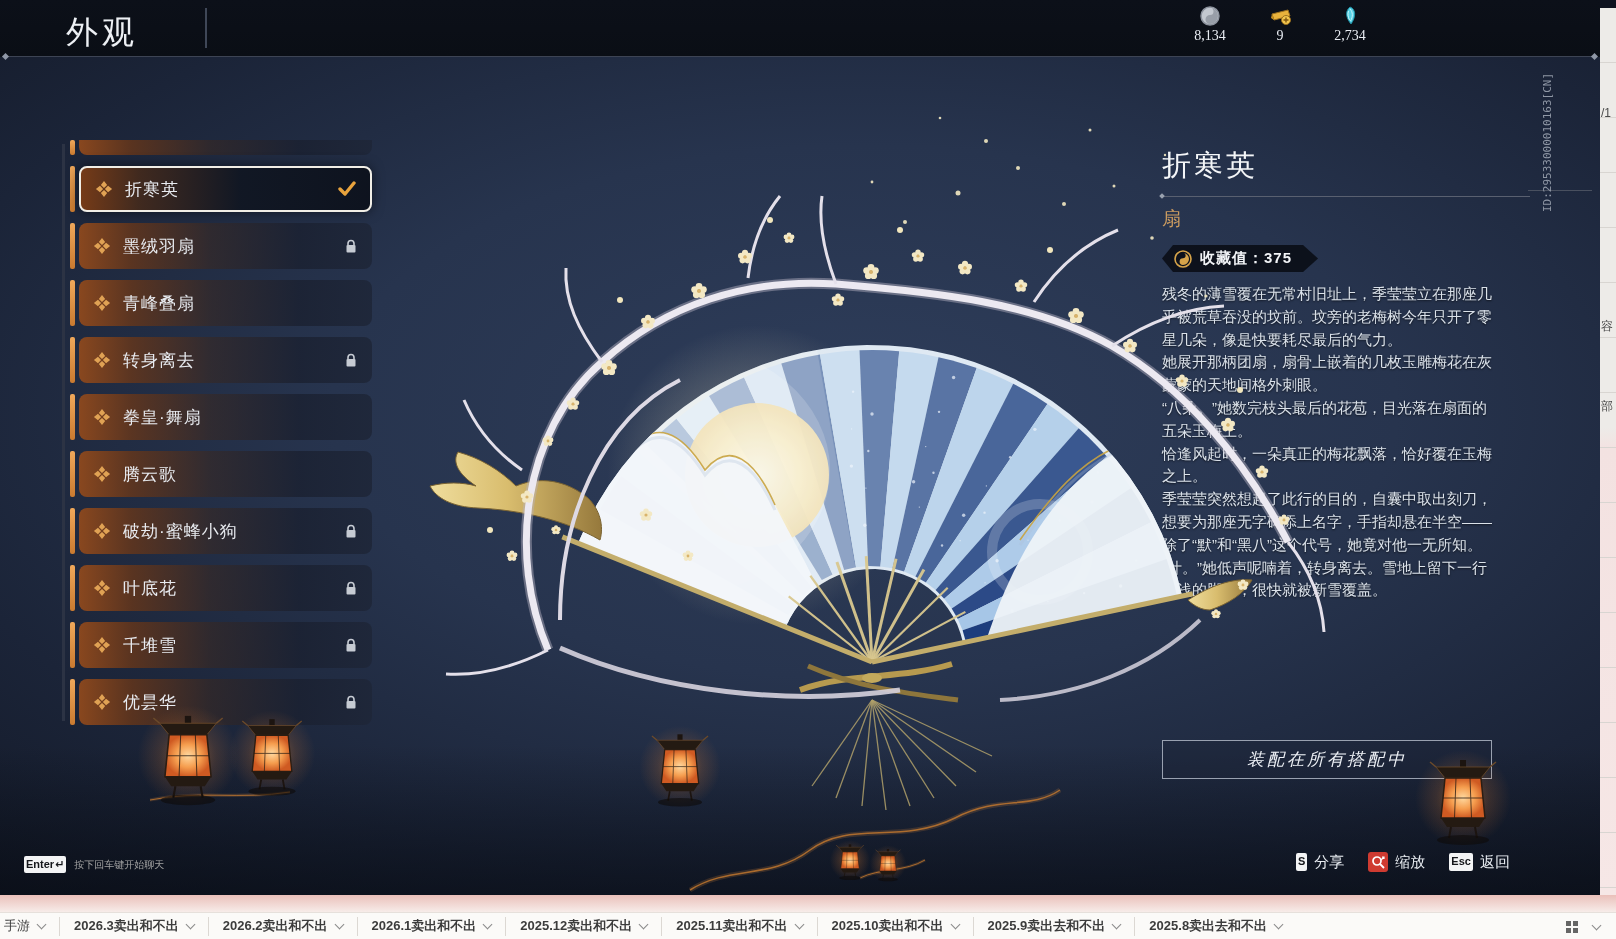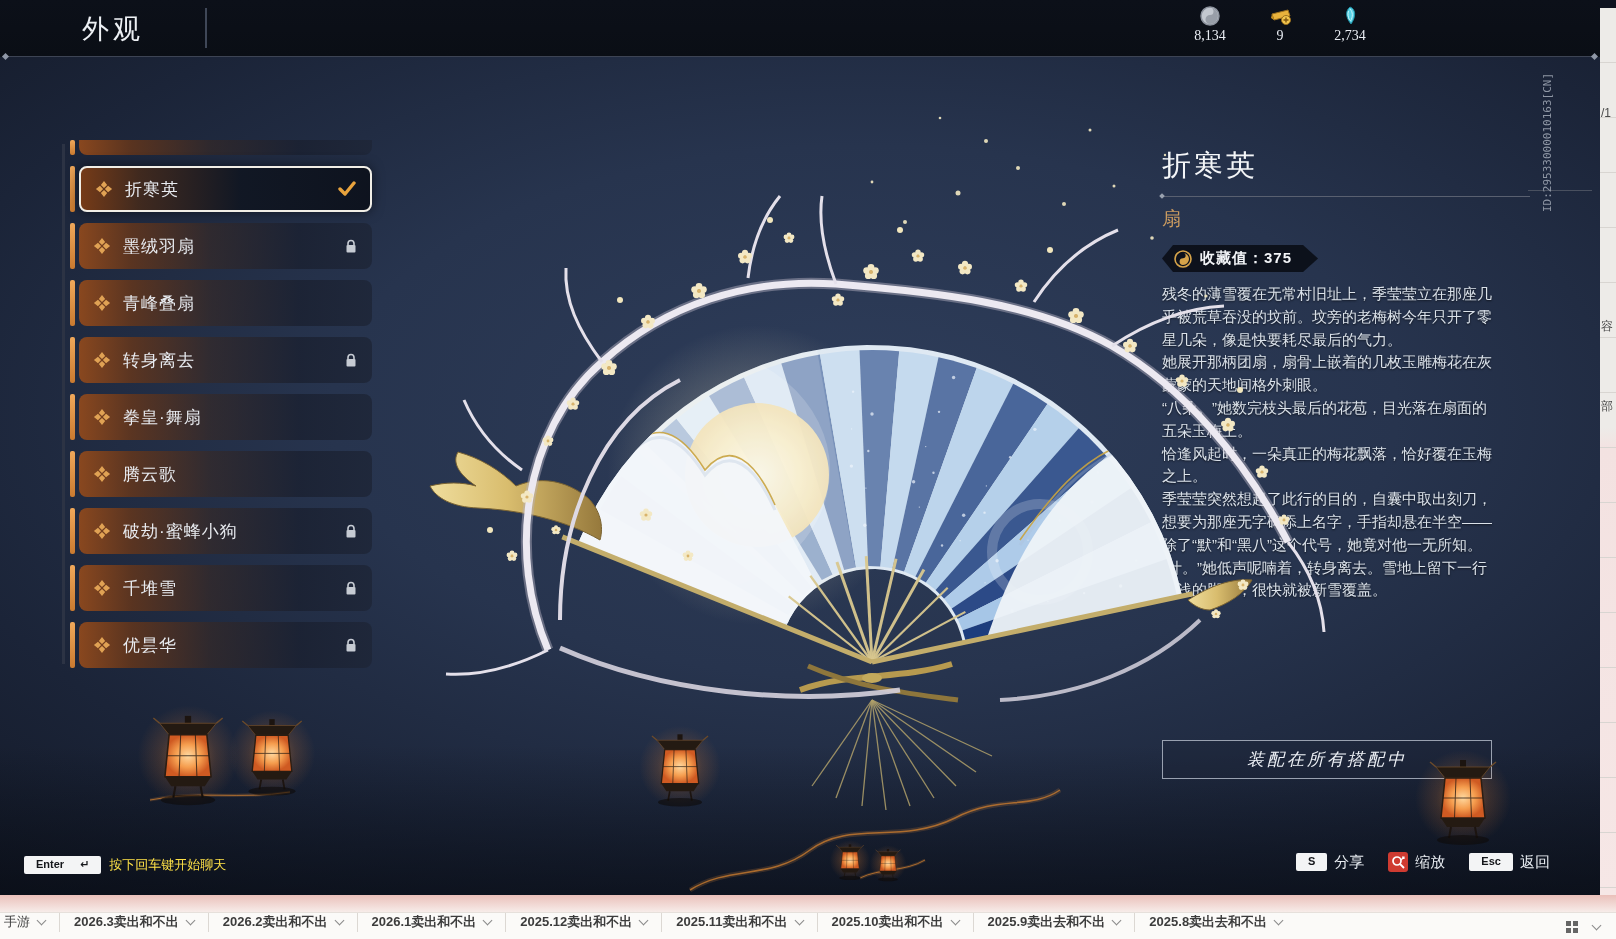--- a/index.html
+++ b/index.html
@@ -6,21 +6,21 @@
   body{width:1616px;height:939px;overflow:hidden;position:relative;background:#0f1320;
        font-family:"Liberation Sans","DejaVu Sans",sans-serif;}
   
   .game{position:absolute;left:0;top:0;width:1600px;height:895px;overflow:hidden;
     background:radial-gradient(95% 85% at 54% 46%, #2e3d5a 0%, #27344e 35%, #1b2438 63%, #131927 86%, #0e1220 100%);}
   .game::after{content:'';position:absolute;left:0;bottom:0;width:100%;height:150px;
     background:linear-gradient(rgba(0,0,0,0), rgba(4,7,13,.55));}
   
   .topbar{position:absolute;left:0;top:0;width:1600px;height:57px;z-index:30;
     background:linear-gradient(#0c1019,#0a0e15);}
-  .appTitle{position:absolute;left:66px;top:11px;font-size:27px;color:#edf0f4;letter-spacing:4px;margin-left:16px;}
+  .appTitle{position:absolute;left:66px;top:11px;font-size:32px;color:#edf0f4;letter-spacing:4px;}
   .tdiv{position:absolute;left:205px;top:8px;width:2px;height:40px;background:#3f4757;}
   .topline{position:absolute;left:5px;top:56px;width:1590px;height:1px;background:#3d4454;}
   .topline::before,.topline::after{content:'';position:absolute;top:-2px;width:5px;height:5px;background:#8f97a6;transform:rotate(45deg);}
   .topline::before{left:-2px}.topline::after{right:-2px}
   .currencies{position:absolute;left:1182px;top:5px;display:flex;gap:14px;}
   .cur{width:56px;display:flex;flex-direction:column;align-items:center;gap:1px;cursor:pointer;}
   .cur .val{color:#e8ecf2;font-size:14px;font-family:Liberation Serif, serif;}
   
   .sidebar{position:absolute;left:62px;top:140px;width:310px;z-index:5;}
   .strack{position:absolute;left:0;top:4px;bottom:4px;width:3px;background:#2c3344;}
@@ -54,30 +54,30 @@
   
   .gameid{position:absolute;left:1472px;top:136px;width:150px;text-align:center;transform:rotate(-90deg);
     color:#8f97a5;font-size:11px;font-family:"DejaVu Sans Mono",monospace;z-index:8;}
   .tickline{position:absolute;left:1528px;top:190px;width:64px;height:1px;background:#49505f;z-index:7;}
   .estrip{position:absolute;left:1600px;top:8px;width:16px;height:887px;z-index:40;
     background-image:repeating-linear-gradient(to bottom, rgba(0,0,0,0) 0 54px, #d8d5d1 54px 55px),
       linear-gradient(#edebe8 0, #edebe8 420px, #f3e2e1 440px, #f6e7e6 100%);}
   .estrip span{position:absolute;left:1px;font-size:12px;color:#4a4a4a;}
   
   .chathint{position:absolute;left:24px;top:856px;display:flex;align-items:center;gap:8px;z-index:20;}
-  .key{background:#f3f4f5;color:#14161a;font-size:11px;font-weight:bold;padding:2px 12px;border-radius:2px;line-height:1.2;display:inline-flex;align-items:flex-start;gap:16px;}
-  .hinttext{color:#fde047;font-size:13px;}
+  .key{background:#f3f4f5;color:#14161a;font-size:11px;font-weight:bold;padding:2px 2px;border-radius:2px;line-height:1.2;display:inline-flex;align-items:flex-start;gap:1px;}
+  .hinttext{color:#a3a3a3;font-size:10px;}
   .brbtns{position:absolute;left:1296px;top:852px;display:flex;align-items:center;gap:24px;z-index:20;}
   .bgroup{display:flex;align-items:center;gap:7px;color:#e9edf2;font-size:15px;cursor:pointer;}
   .zoomicon{width:20px;height:20px;border-radius:3px;background:#cf3b31;display:flex;align-items:center;justify-content:center;}
   
   .pinkband{position:absolute;left:0;top:895px;width:1616px;height:17px;z-index:50;
     background:linear-gradient(#eac0ba,#f7ece9);}
   .tabbar{position:absolute;left:0;top:912px;width:1616px;height:27px;background:#fbfaf8;z-index:50;
-    display:flex;color:#3c3c3c;font-size:13px;border-top:1px solid #e6e0db;}
+    display:flex;align-items:center;color:#3c3c3c;font-size:13px;border-top:1px solid #e6e0db;}
   .stab{display:flex;align-items:center;height:70%;padding:0 14px;cursor:pointer;white-space:nowrap;}
   .stab + .stab{border-left:1px solid #dcd8d3;font-weight:bold;}
   .chev{width:6px;height:6px;border-right:1.5px solid #8a8a8a;border-bottom:1.5px solid #8a8a8a;
     transform:rotate(45deg);display:inline-block;margin-left:8px;margin-bottom:3px;}
   .sheetgrid{margin-left:auto;margin-right:16px;display:flex;align-items:center;gap:7px;cursor:pointer;}
 </style>
 </head>
 <body>
 
 <div class="game"></div>
@@ -200,20 +200,33 @@
           </svg>
         <span class="lbl">破劫·蜜蜂小狗</span>
         <svg width="14" height="15" viewBox="0 0 14 15">
             <path d="M4 6 V4.5 a3 3 0 0 1 6 0 V6" stroke="#c6cbd3" stroke-width="1.6" fill="none"></path>
             <rect x="2.5" y="6" width="9" height="7.5" rx="1" fill="#c6cbd3"></rect>
           </svg>
       </span>
     </div>
 
 
+    <div class="srow">
+      <span class="accent"></span>
+      <span class="rbody">
+        <svg width="18" height="18" viewBox="0 0 20 20">
+            <path d="M10 1 L13.5 5.5 L10 9 L6.5 5.5 Z M19 10 L14.5 13.5 L11 10 L14.5 6.5 Z M10 19 L6.5 14.5 L10 11 L13.5 14.5 Z M1 10 L5.5 6.5 L9 10 L5.5 13.5 Z" fill="#e0a254"></path>
+          </svg>
+        <span class="lbl">叶底花</span>
+        <svg width="14" height="15" viewBox="0 0 14 15">
+            <path d="M4 6 V4.5 a3 3 0 0 1 6 0 V6" stroke="#c6cbd3" stroke-width="1.6" fill="none"></path>
+            <rect x="2.5" y="6" width="9" height="7.5" rx="1" fill="#c6cbd3"></rect>
+          </svg>
+      </span>
+    </div>
 
     <div class="srow">
       <span class="accent"></span>
       <span class="rbody">
         <svg width="18" height="18" viewBox="0 0 20 20">
             <path d="M10 1 L13.5 5.5 L10 9 L6.5 5.5 Z M19 10 L14.5 13.5 L11 10 L14.5 6.5 Z M10 19 L6.5 14.5 L10 11 L13.5 14.5 Z M1 10 L5.5 6.5 L9 10 L5.5 13.5 Z" fill="#e0a254"></path>
           </svg>
         <span class="lbl">千堆雪</span>
         <svg width="14" height="15" viewBox="0 0 14 15">
             <path d="M4 6 V4.5 a3 3 0 0 1 6 0 V6" stroke="#c6cbd3" stroke-width="1.6" fill="none"></path>

